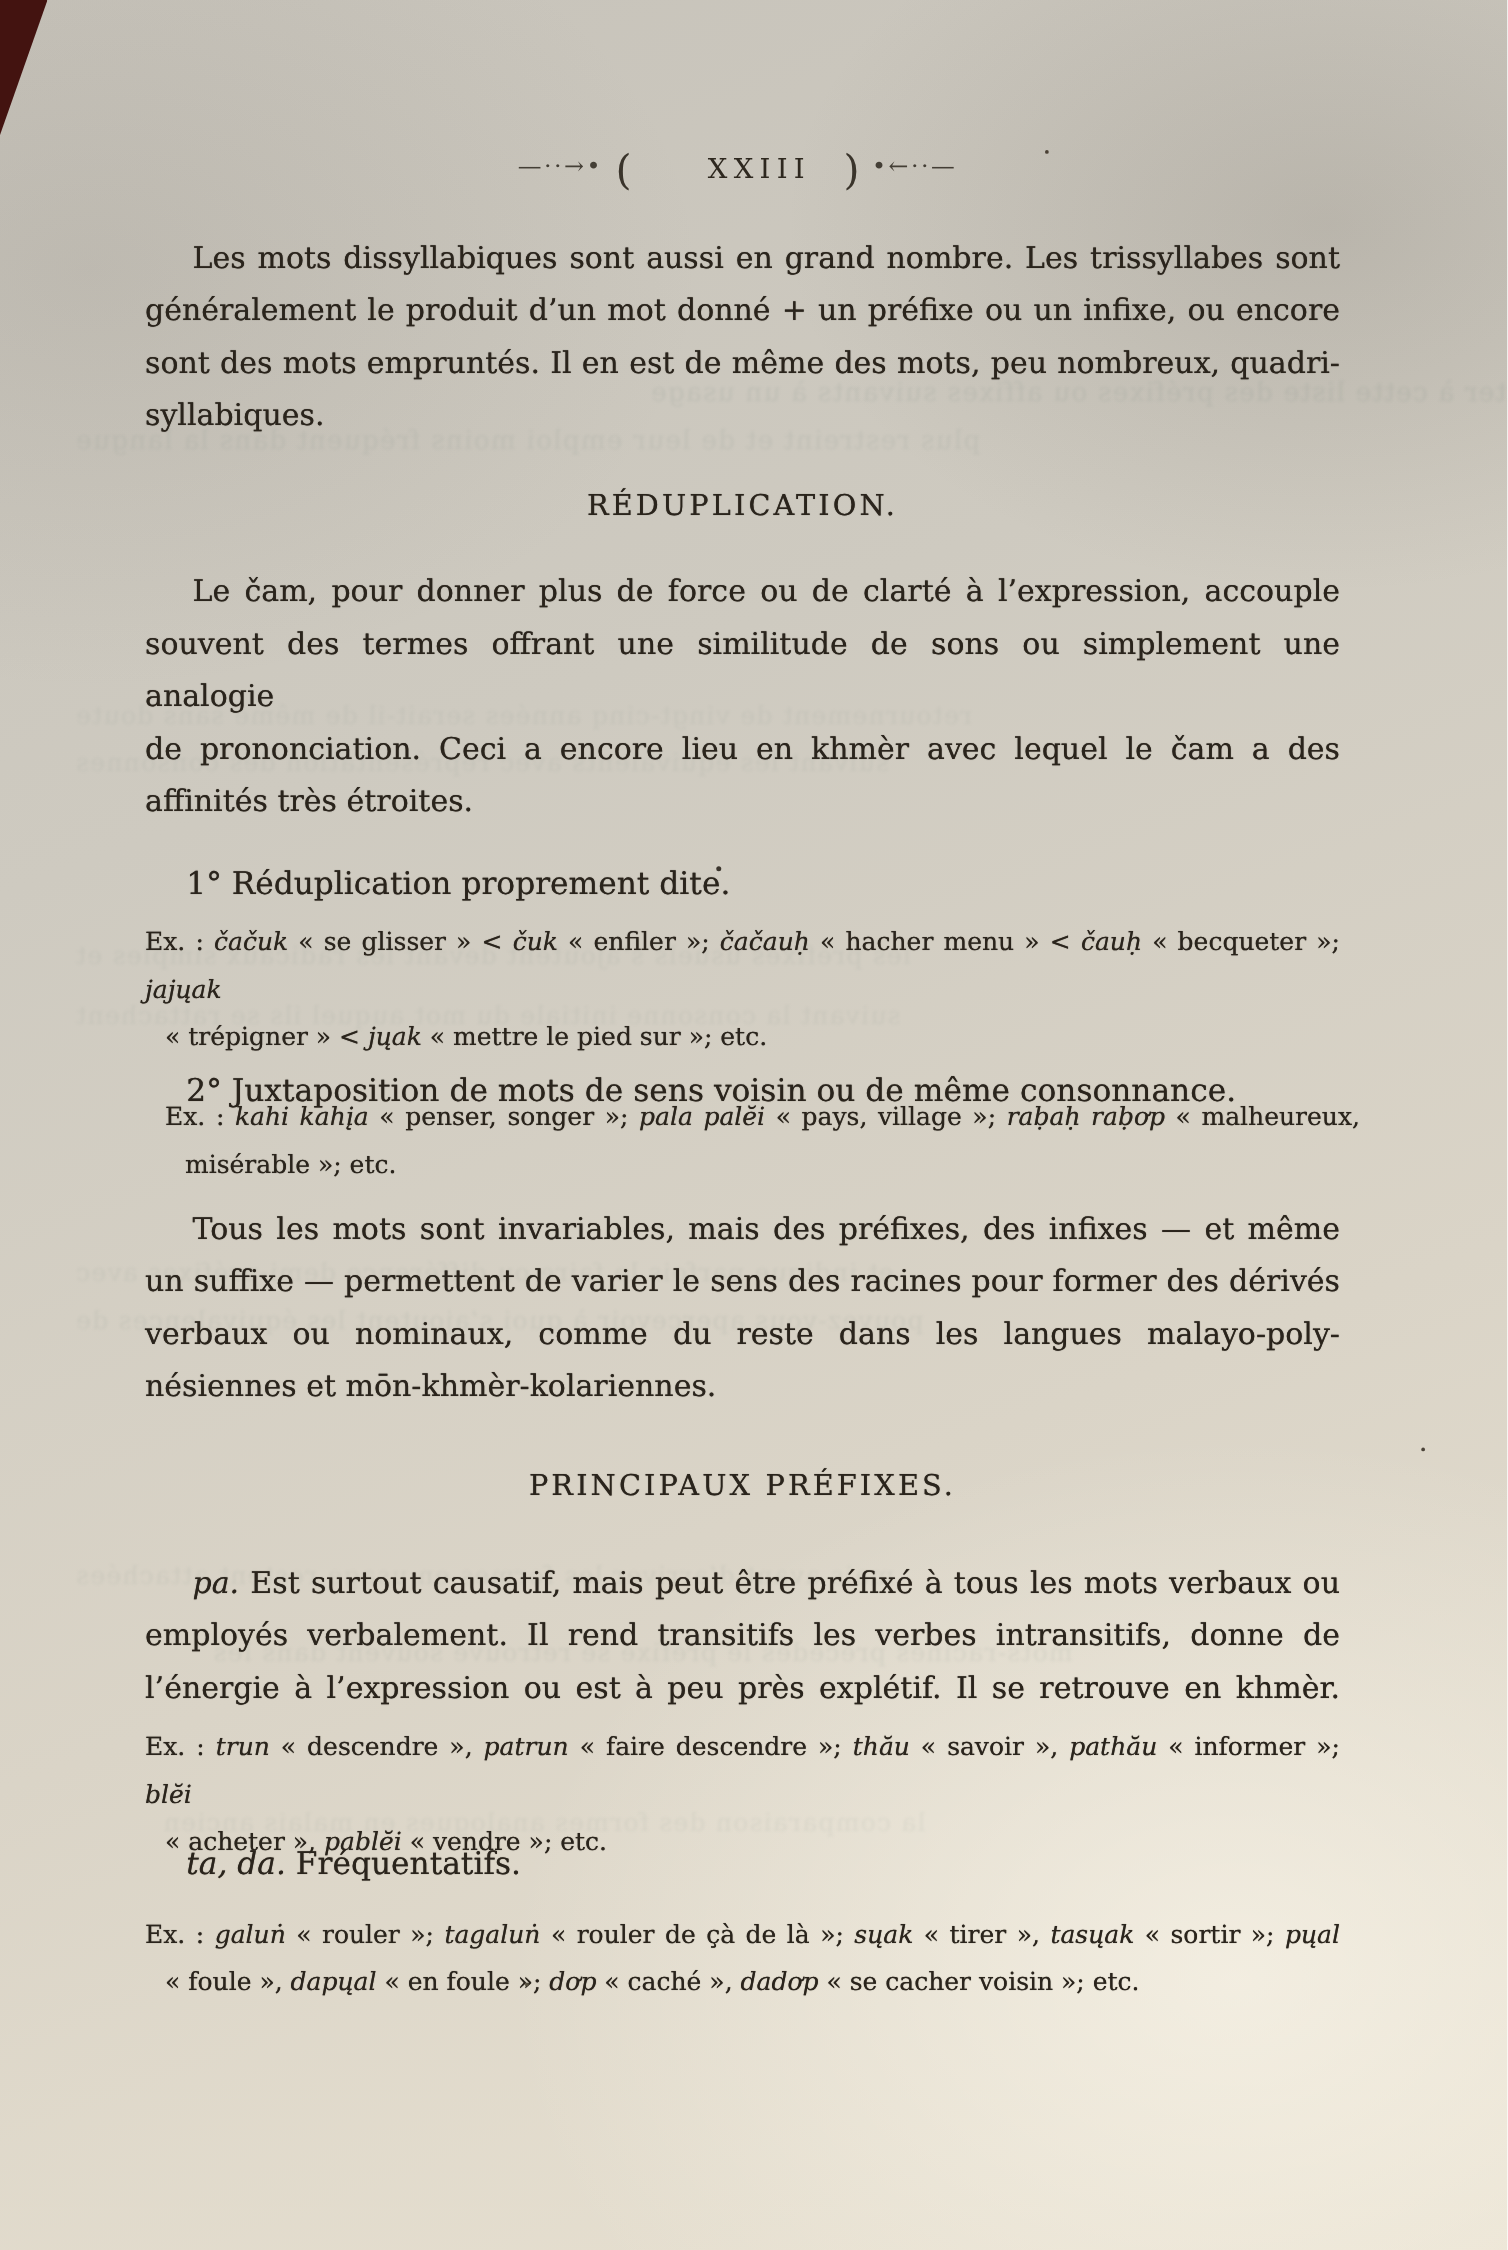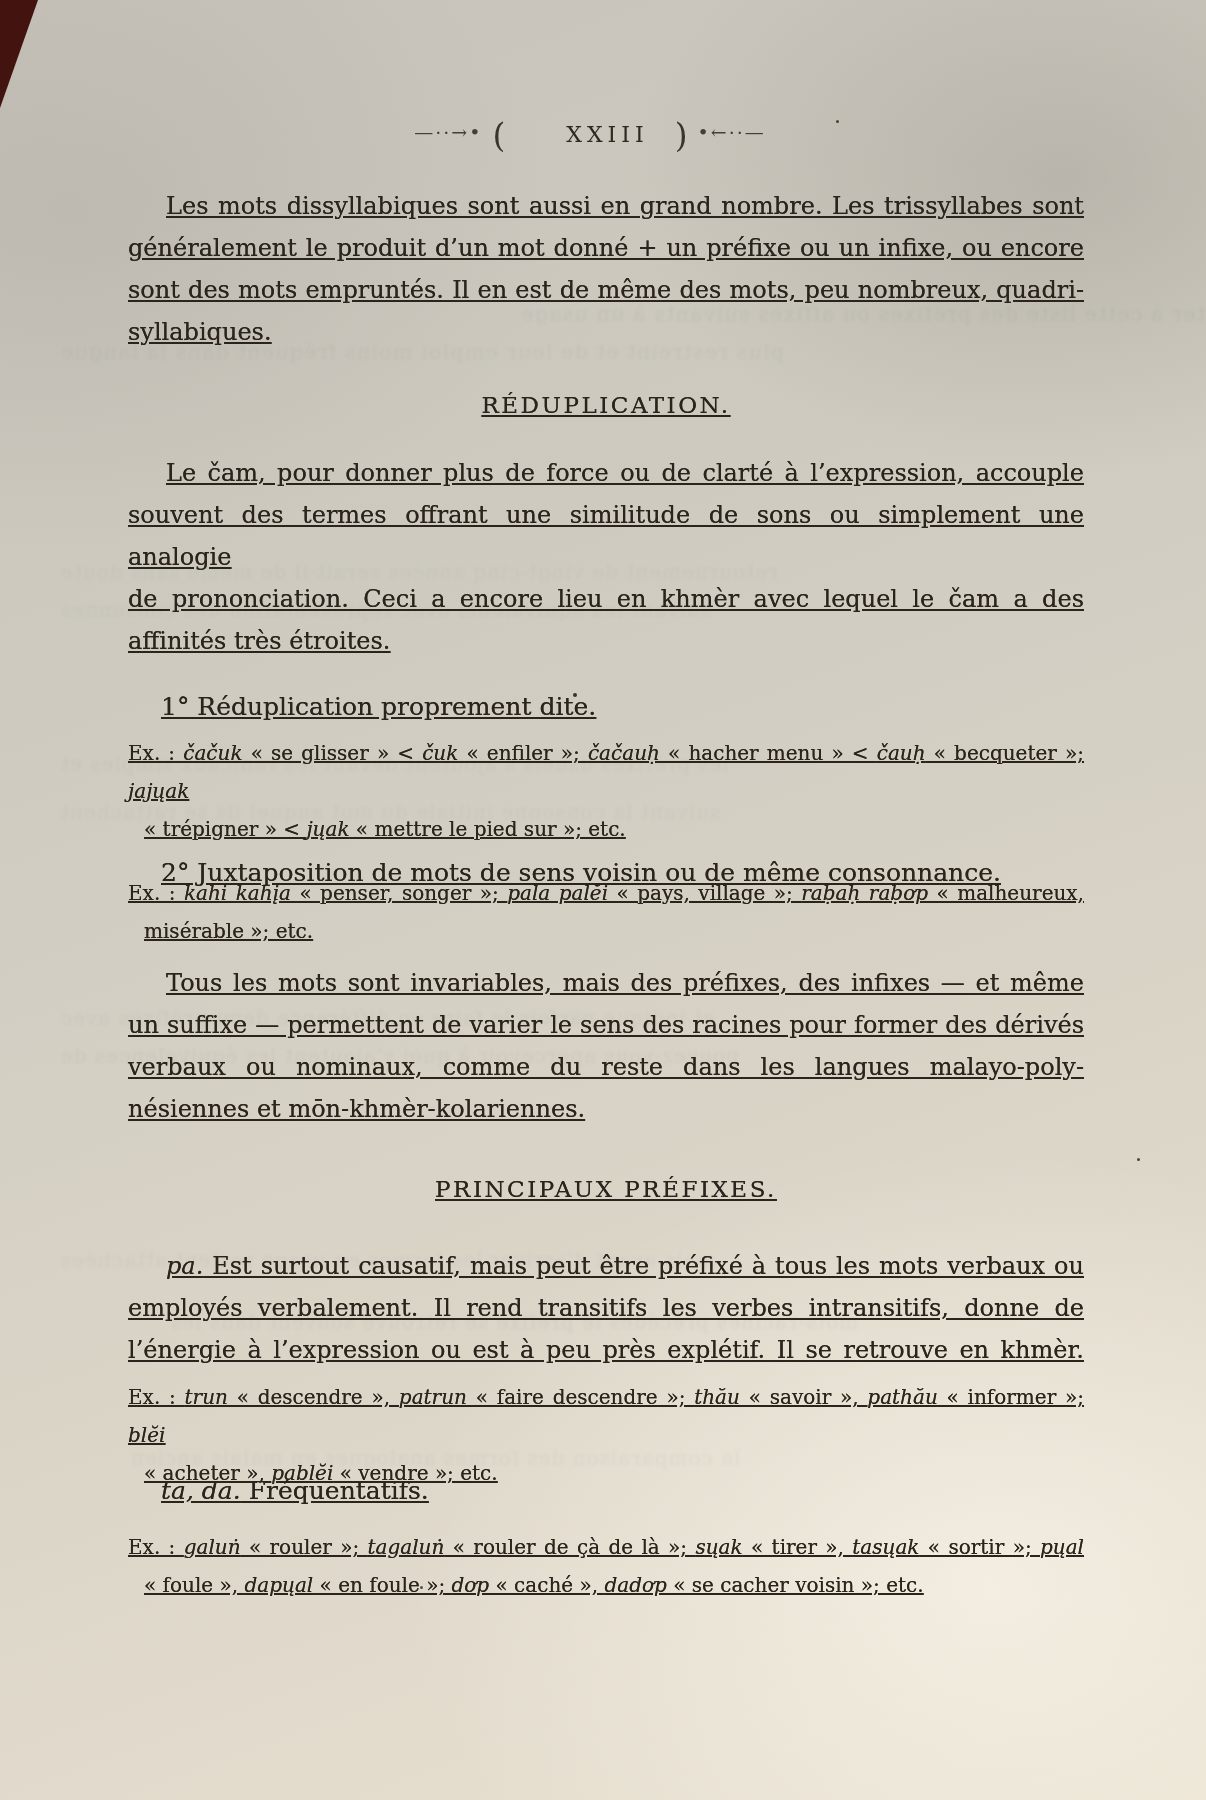--- a/index.html
+++ b/index.html
@@ -26,22 +26,22 @@
     text-align:center;white-space:nowrap;
     color:#2e281f;
   }
   .pagehead .orn{font-size:19px;letter-spacing:2px;opacity:.85;vertical-align:3px;}
   .pagehead .paren{font-size:33px;font-weight:400;vertical-align:-5px;opacity:.92;}
   .pagehead .paren.open{margin:0 26px 0 10px;}
   .pagehead .paren.close{margin:0 10px 0 26px;}
   .pagehead .pagenum{font-size:22px;letter-spacing:5px;margin-left:35px;}
   
   .textcol{position:absolute;left:112px;top:0;width:956px;height:1800px;}
-  .block{position:absolute;left:16px;width:100%;
-    text-shadow:0 0 .6px rgba(42,36,28,.85);text-decoration:underline;}
+  .block{position:absolute;left:4px;width:100%;
+    text-shadow:0 0 .6px rgba(42,36,28,.85);}
   .line{text-align:justify;text-align-last:justify;}
   .line.last{text-align-last:left;}
   .line.indent{text-indent:38px;}
   .line.hang{padding-left:16px;}
   .block.p .line{font-size:24px;line-height:42px;}
   .block.h{text-align:center;font-size:23px;letter-spacing:2.5px;}
   .block.h .line{text-align:right;text-align-last:center;line-height:30px;}
   .block.item .line{font-size:25px;line-height:34px;padding-left:33px;text-align-last:left;}
   .block.ex .line{font-size:20px;line-height:38px;}
   .it{font-style:italic;}
@@ -97,21 +97,21 @@
       <div class="block item" style="top: 690px;">
         <div class="line last"><span>1° Réduplication proprement dite.</span></div>
       </div>
       <div class="block ex" style="top: 734px;">
         <div class="line"><span>Ex. : </span><span class="it">čačuk</span><span> « se glisser » &lt; </span><span class="it">čuk</span><span> « enfiler »; </span><span class="it">čačauḥ</span><span> « hacher menu » &lt; </span><span class="it">čauḥ</span><span> « becqueter »; </span><span class="it">jajųak</span></div>
         <div class="line last hang"><span>« trépigner » &lt; </span><span class="it">jųak</span><span> « mettre le pied sur »; etc.</span></div>
       </div>
       <div class="block item" style="top: 828px; margin-top: 28px;">
         <div class="line last"><span>2° Juxtaposition de mots de sens voisin ou de même consonnance.</span></div>
       </div>
-      <div class="block ex" style="top: 874px;">
+      <div class="block ex" style="top: 874px; margin-left: 16px;">
         <div class="line"><span>Ex. : </span><span class="it">kahi kahįa</span><span> « penser, songer »; </span><span class="it">pala palĕi</span><span> « pays, village »; </span><span class="it">raḅaḥ raḅơp</span><span> « malheureux,</span></div>
         <div class="line last hang"><span>misérable »; etc.</span></div>
       </div>
       <div class="block p" style="top: 962px;">
         <div class="line indent"><span>Tous les mots sont invariables, mais des préfixes, des infixes — et même</span></div>
         <div class="line"><span>un suffixe — permettent de varier le sens des racines pour former des dérivés</span></div>
         <div class="line"><span>verbaux ou nominaux, comme du reste dans les langues malayo-poly-</span></div>
         <div class="line last"><span>nésiennes et mōn-khmèr-kolariennes.</span></div>
       </div>
       <div class="block h" style="top: 1174px;">

